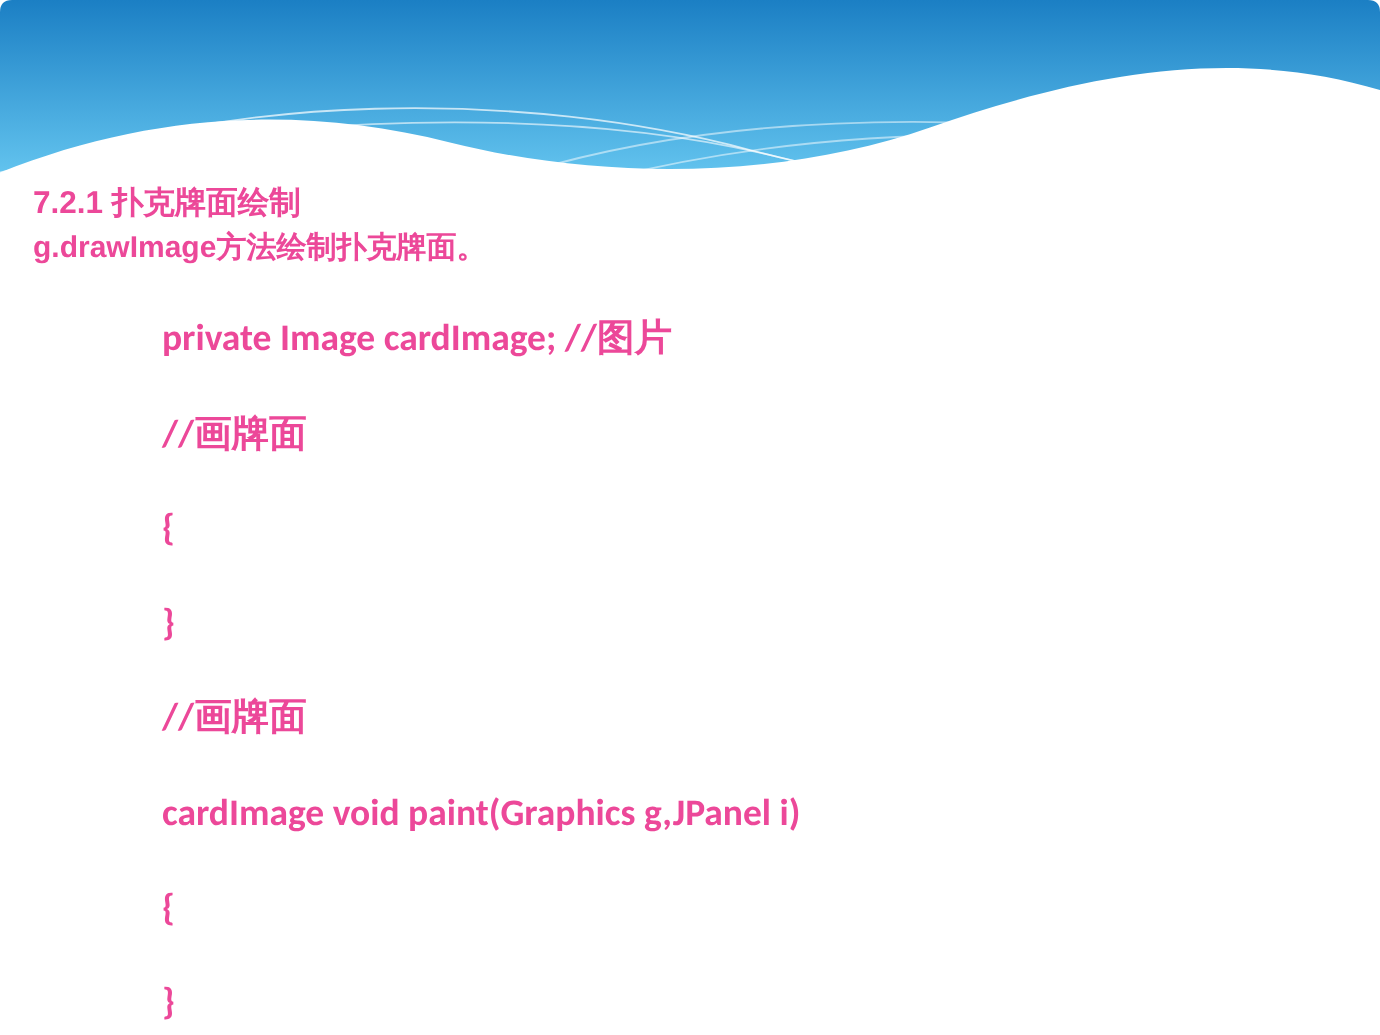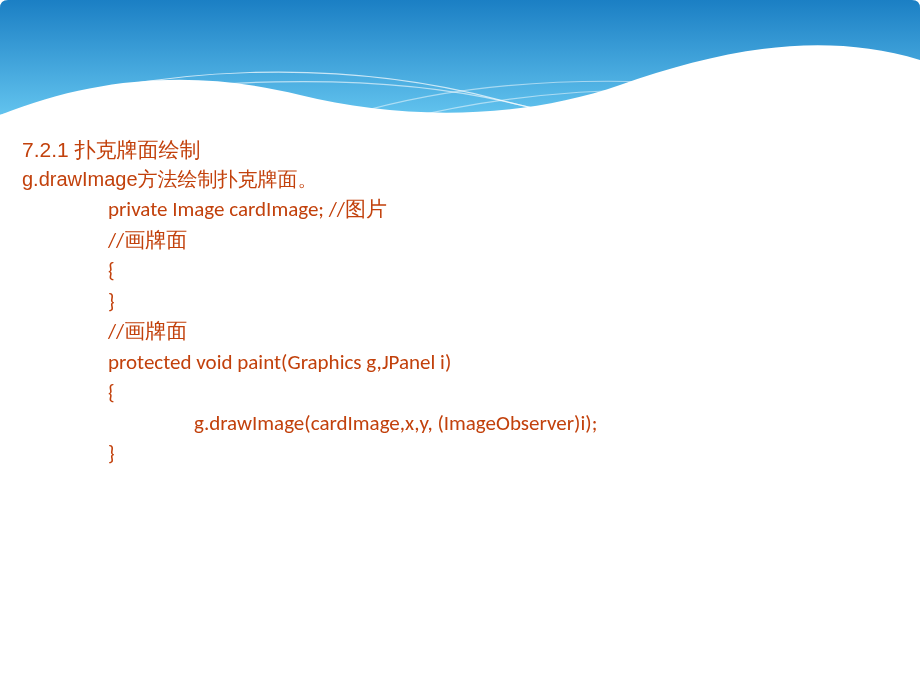--- a/index.html
+++ b/index.html
@@ -13,30 +13,31 @@
   }
   .banner {
     position: absolute;
     top: 0; left: 0;
     width: 920px;
     height: 140px;
     pointer-events: none;
   }
   .content {
     position: absolute;
-    top: 135px;
+    top: 121px;
     left: 22px;
     right: 22px;
-    color: #c2410c;
+    color: #ec4899;
     font-size: 21px;
     line-height: 1.45;
+    font-weight: bold;
   }
   .heading { font-size: 21px; }
   .method-desc { font-size: 20px; }
-  .code { font-family: "Calibri", "Segoe UI", Arial, sans-serif; font-size: 21px; white-space: pre; }
+  .code { font-family: "Calibri", "Segoe UI", Arial, sans-serif; font-size: 25px; white-space: pre; margin-top: 27px; }
   .i1 { padding-left: 86px; }
   .i2 { padding-left: 172px; }
 </style>
 </head>
 <body>
 
 <svg class="banner" viewBox="0 0 920 140" preserveAspectRatio="none">
   <defs>
     <linearGradient id="grad1" x1="0" y1="0" x2="0" y2="1">
       <stop offset="0%" stop-color="#1b7fc4"></stop>
@@ -57,18 +58,17 @@
 </svg>
 
 <div class="content">
   <div class="heading">7.2.1  扑克牌面绘制</div>
   <div class="method-desc">g.drawImage方法绘制扑克牌面。</div>
   <div class="code i1">private Image cardImage; //图片</div>
   <div class="code i1">//画牌面</div>
   <div class="code i1">{</div>
   <div class="code i1">}</div>
   <div class="code i1">//画牌面</div>
-  <div class="code i1">protected void paint(Graphics g,JPanel i)</div>
+  <div class="code i1">cardImage void paint(Graphics g,JPanel i)</div>
   <div class="code i1">{</div>
-  <div class="code i2">g.drawImage(cardImage,x,y, (ImageObserver)i);</div>
   <div class="code i2"></div>
   <div class="code i1">}</div>
 </div>
 
 </body></html>

